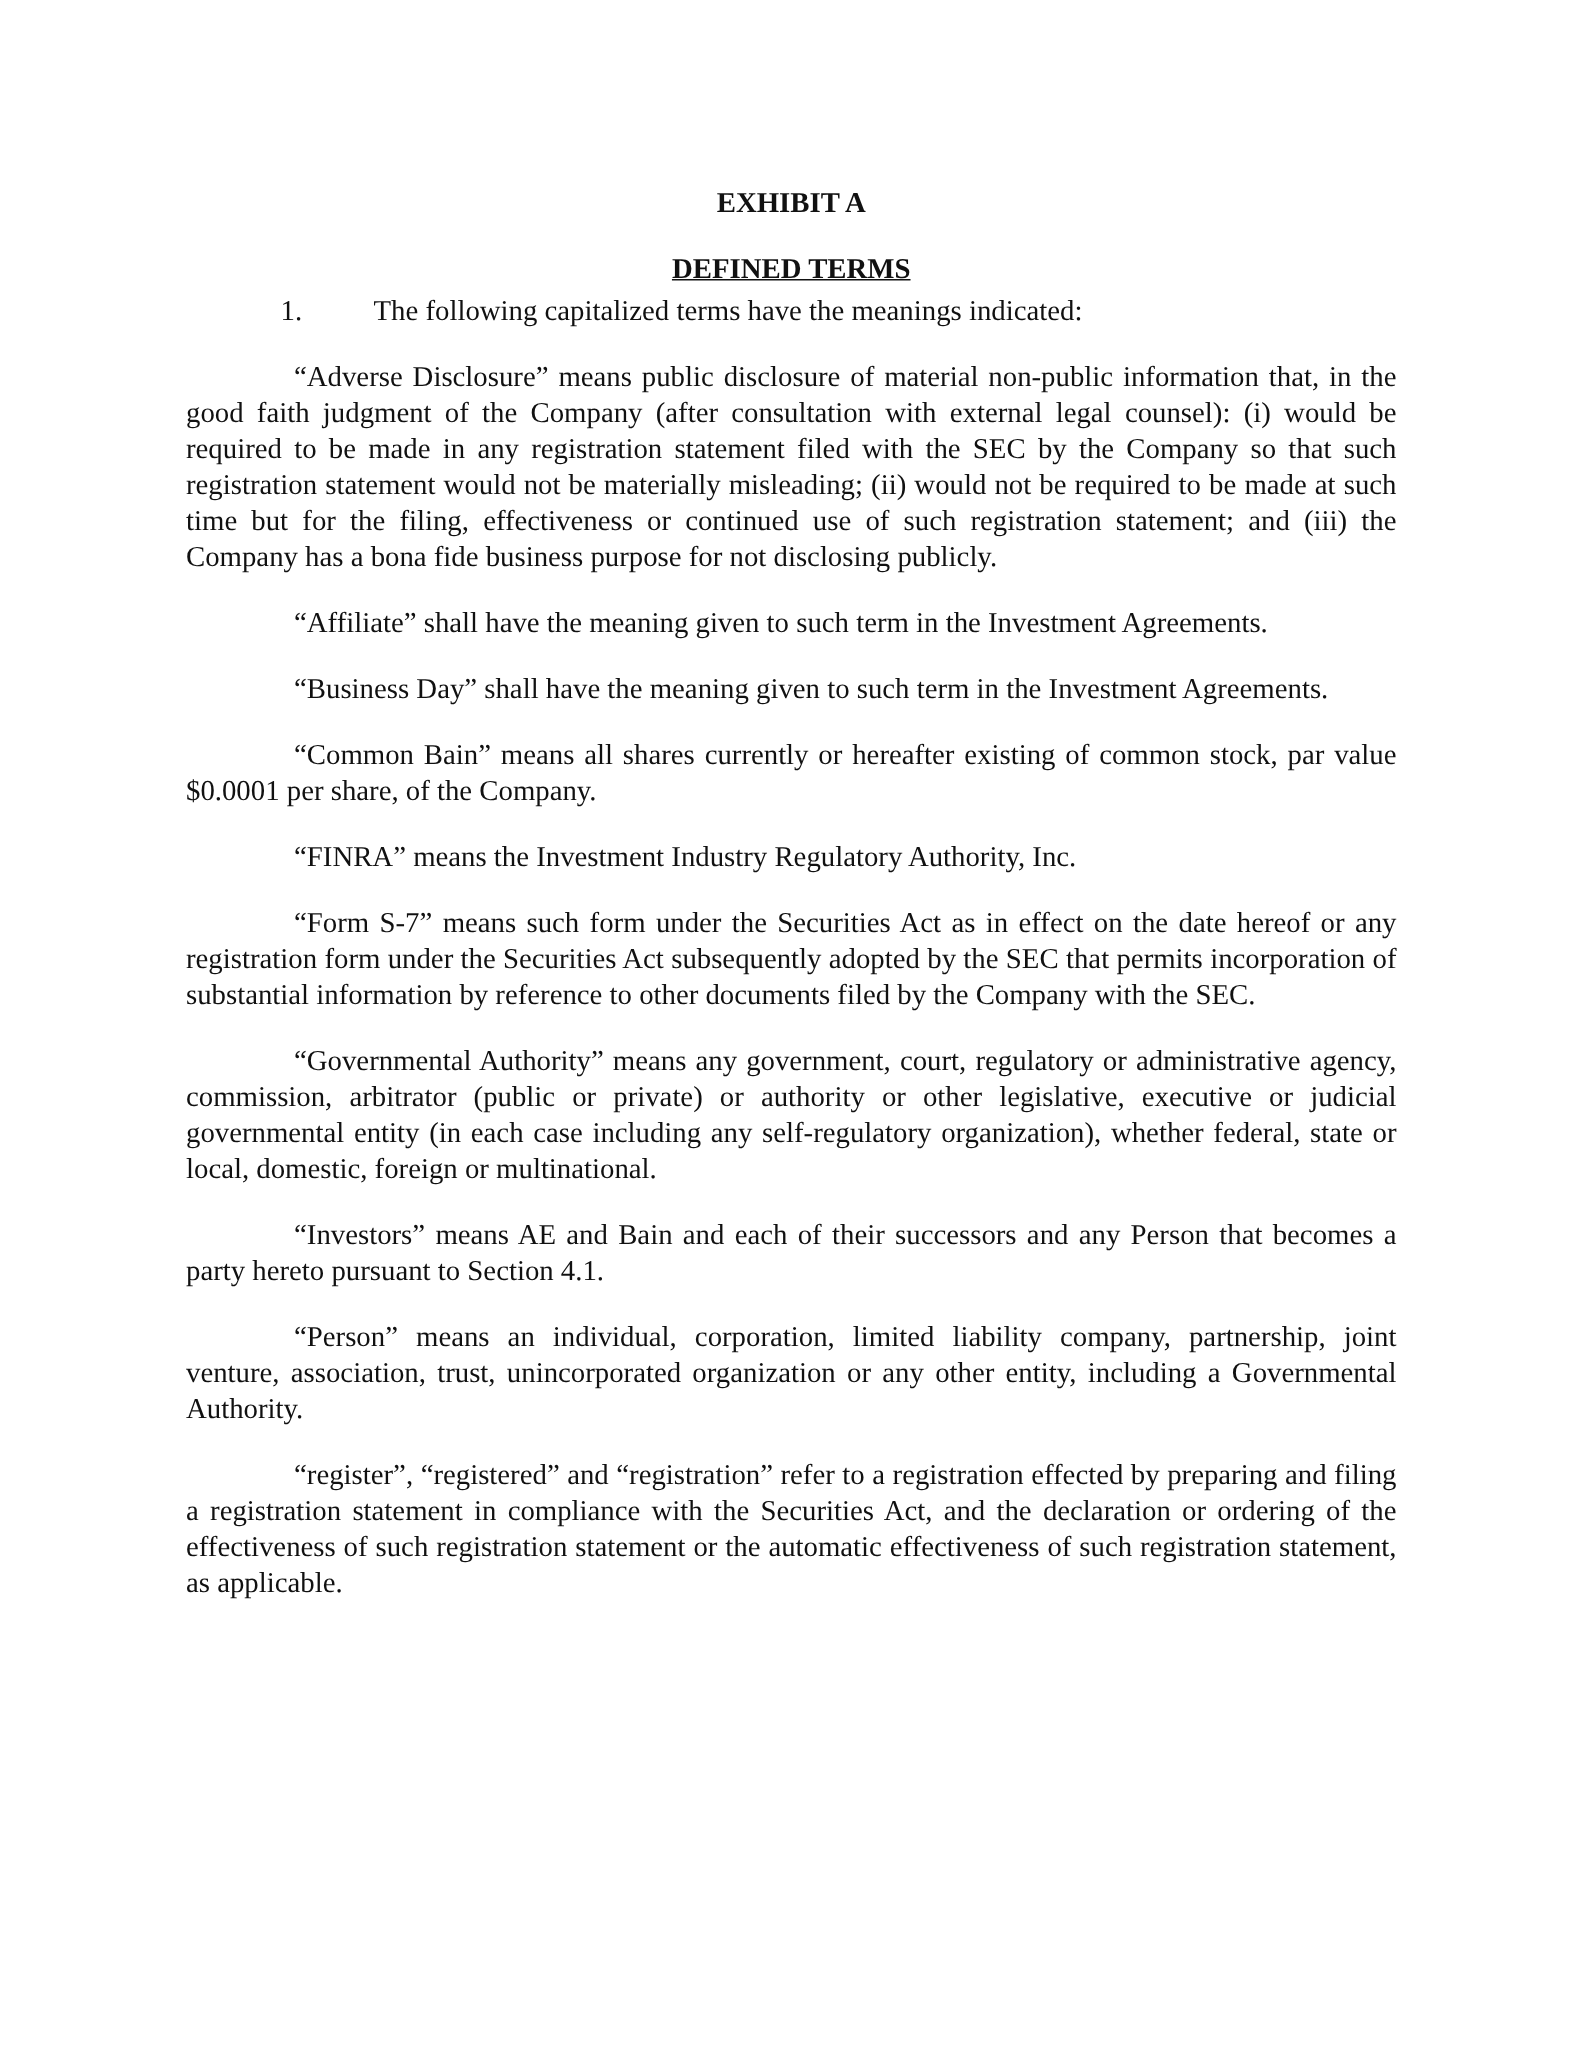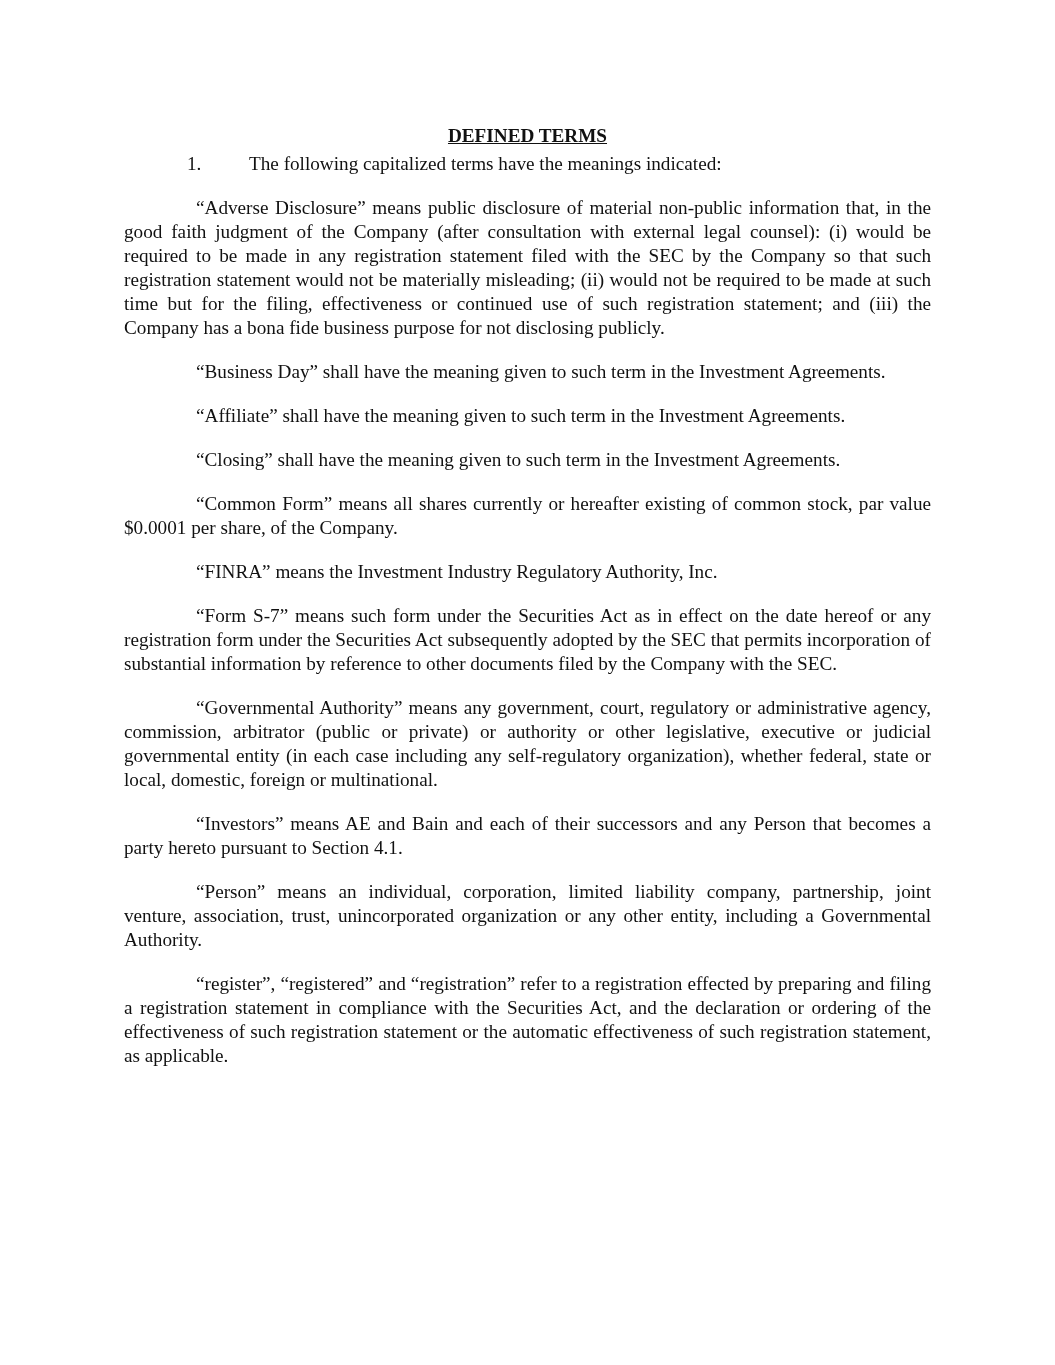--- a/index.html
+++ b/index.html
@@ -43,30 +43,30 @@
       margin: 0 0 20px 0;
       text-indent: 72px;
       text-align: justify;
     }
     .u { text-underline-offset: 2px; text-decoration-thickness: 1px; }
   </style>
 </head>
 <body>
 
 <div class="page">
+  <p class="center-heading exhibit-title">EXHIBIT A</p>
   <p class="center-heading section-title">DEFINED TERMS</p>
   <p class="numbered">
     <span class="num">1.</span><span>The following capitalized terms have the meanings indicated:</span>
   </p>
   <div id="definitions">
       <p class="def"><span>“</span><span class="u">Adverse Disclosure</span><span>” means public disclosure of material non-public information that, in the good faith judgment of the Company (after consultation with external legal counsel): (i) would be required to be made in any registration statement filed with the SEC by the Company so that such registration statement would not be materially misleading; (ii) would not be required to be made at such time but for the filing, effectiveness or continued use of such registration statement; and (iii) the Company has a bona fide business purpose for not disclosing publicly.</span></p>
+      <p class="def"><span>“</span><span class="u">Affiliate</span><span>” shall have the meaning given to such term in the Investment Agreements.</span></p>
       <p class="def"><span>“</span><span class="u">Business Day</span><span>” shall have the meaning given to such term in the Investment Agreements.</span></p>
-      <p class="def"><span>“</span><span class="u">Affiliate</span><span>” shall have the meaning given to such term in the Investment Agreements.</span></p>
-      <p class="def"><span>“</span><span class="u">Closing</span><span>” shall have the meaning given to such term in the Investment Agreements.</span></p>
-      <p class="def"><span>“</span><span class="u">Common Form</span><span>” means all shares currently or hereafter existing of common stock, par value $0.0001 per share, of the Company.</span></p>
+      <p class="def"><span>“</span><span class="u">Common Bain</span><span>” means all shares currently or hereafter existing of common stock, par value $0.0001 per share, of the Company.</span></p>
       <p class="def"><span>“</span><span class="u">FINRA</span><span>” means the Investment Industry Regulatory Authority, Inc.</span></p>
       <p class="def"><span>“</span><span class="u">Form S-7</span><span>” means such form under the Securities Act as in effect on the date hereof or any registration form under the Securities Act subsequently adopted by the SEC that permits incorporation of substantial information by reference to other documents filed by the Company with the SEC.</span></p>
       <p class="def"><span>“</span><span class="u">Governmental Authority</span><span>” means any government, court, regulatory or administrative agency, commission, arbitrator (public or private) or authority or other legislative, executive or judicial governmental entity (in each case including any self-regulatory organization), whether federal, state or local, domestic, foreign or multinational.</span></p>
       <p class="def"><span>“</span><span class="u">Investors</span><span>” means AE and Bain and each of their successors and any Person that becomes a party hereto pursuant to </span><span class="u">Section 4.1</span><span>.</span></p>
       <p class="def"><span>“</span><span class="u">Person</span><span>” means an individual, corporation, limited liability company, partnership, joint venture, association, trust, unincorporated organization or any other entity, including a Governmental Authority.</span></p>
       <p class="def"><span>“</span><span class="u">register</span><span>”, “</span><span class="u">registered</span><span>” and “</span><span class="u">registration</span><span>” refer to a registration effected by preparing and filing a registration statement in compliance with the Securities Act, and the declaration or ordering of the effectiveness of such registration statement or the automatic effectiveness of such registration statement, as applicable.</span></p>
     </div>
 </div>
 
 </body></html>

